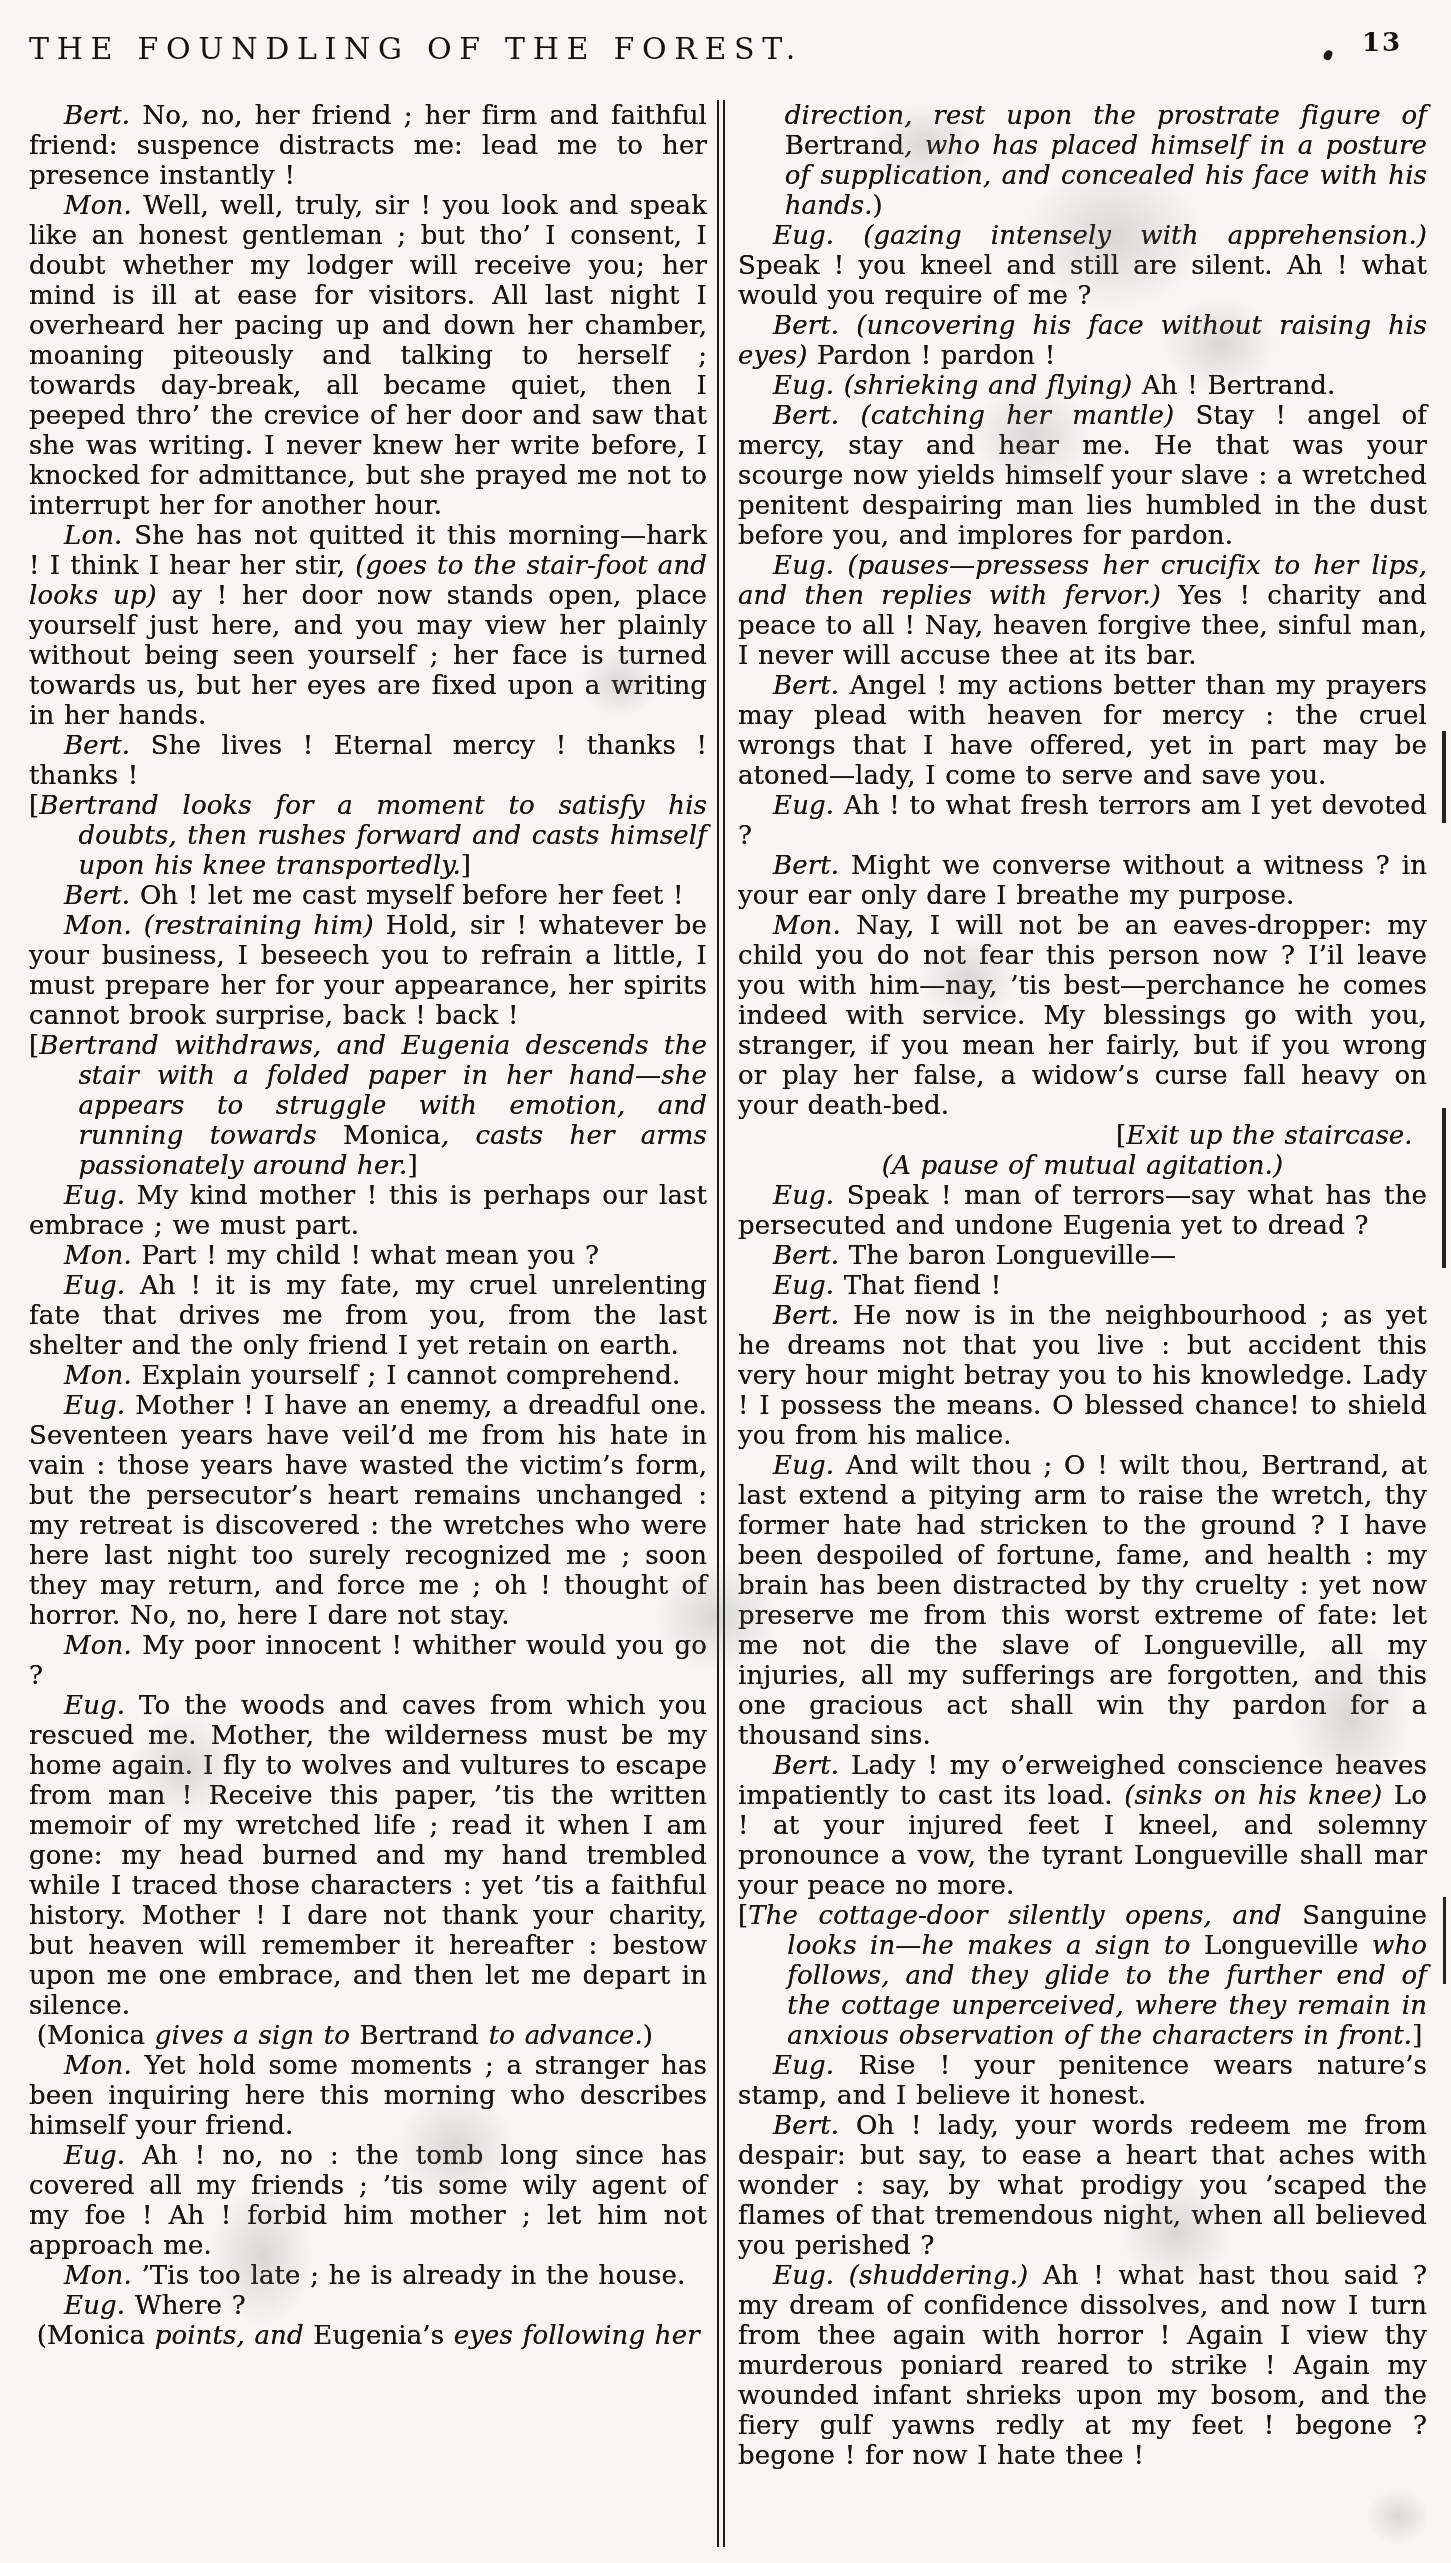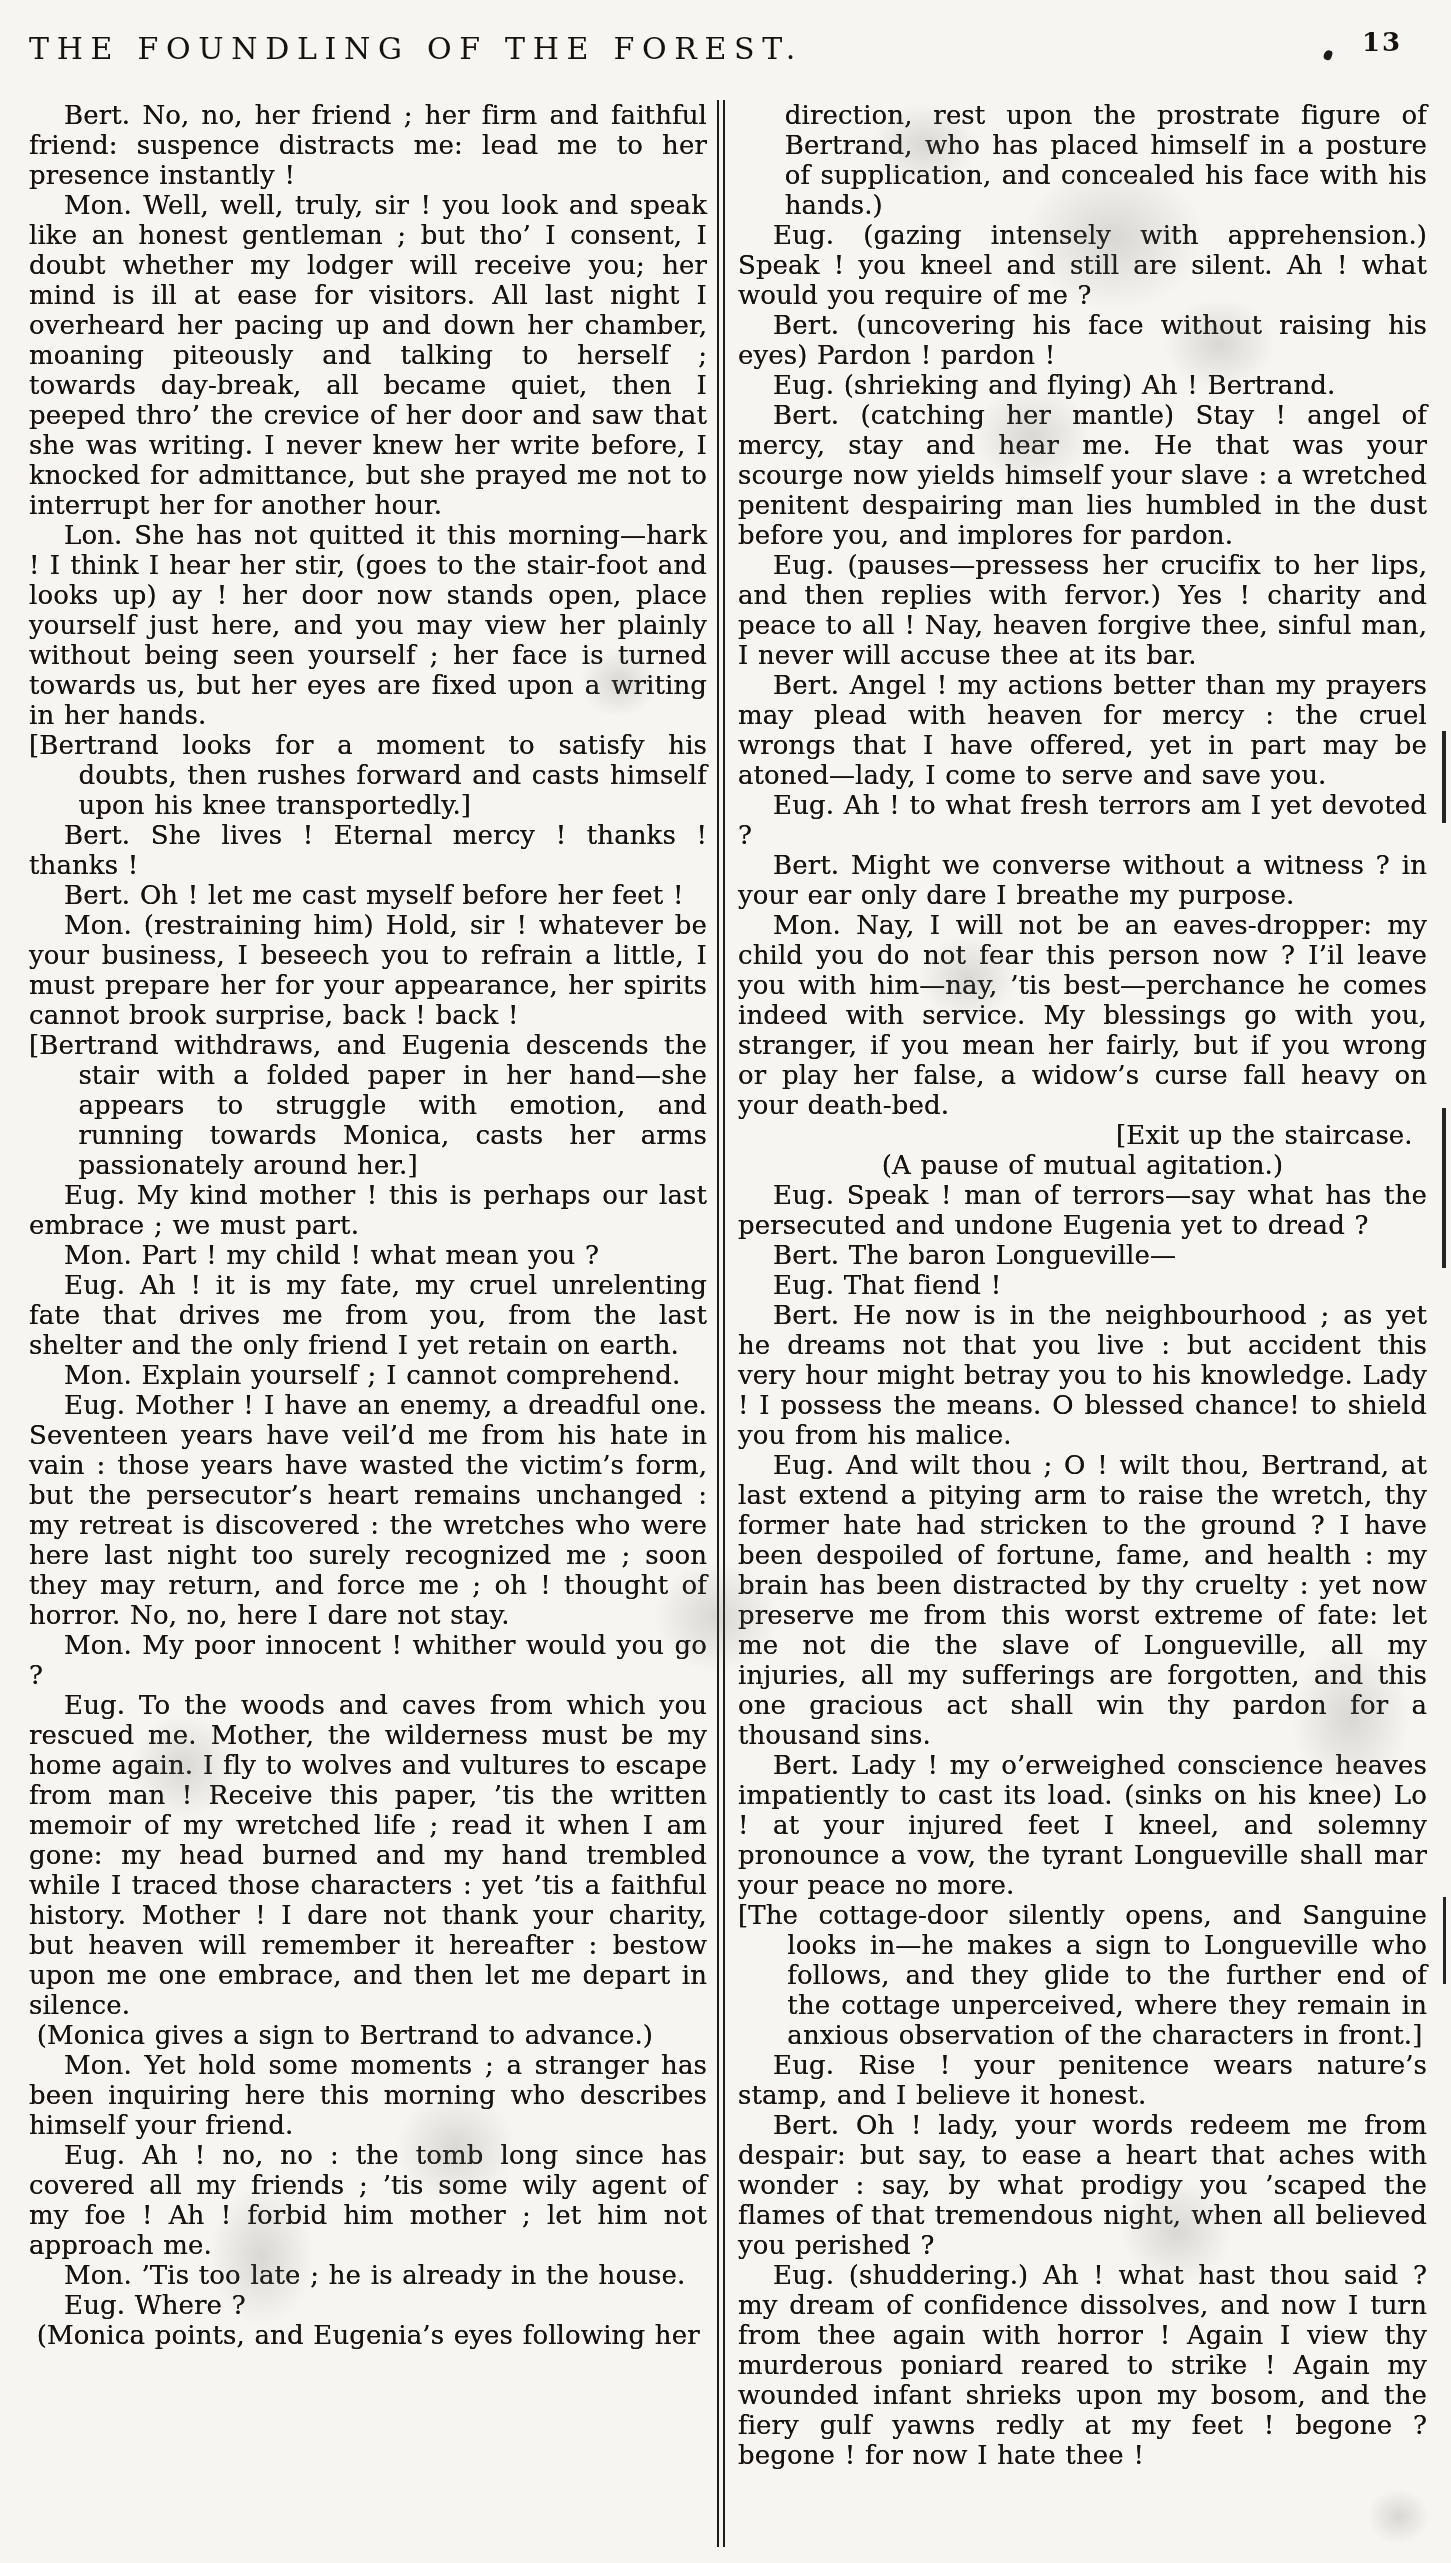--- a/index.html
+++ b/index.html
@@ -37,21 +37,21 @@
     margin: 0 12.6px 0 9.7px;
   }
 
   p.para { margin: 0; }
   .speech     { text-indent: 1.35em; }
   .dir-hang   { padding-left: 1.9em; text-indent: -1.9em; }
   .dir-cont   { padding-left: 1.8em; }
   .dir-inline { text-indent: 0.3em; }
   .dir-right  { text-align: right; padding-right: 0.55em; margin: 2.9px 0 7.7px; }
   .dir-center { text-align: center; margin: 23px 0 27px; }
-  .i  { }
+  .i  { font-style: italic; }
   .rm { font-style: normal; }
 
   .stain {
     position: absolute; border-radius: 50%; pointer-events: none;
     background: radial-gradient(closest-side, rgba(110,110,110,0.22), rgba(110,110,110,0) 72%);
   }
   .edge-mark { position: absolute; background: #242424; pointer-events: none; }
   .speck {
     position: absolute; width: 7.7px; height: 9.7px; border-radius: 60% 40% 50% 50%;
     background: #1c1c1c; transform: rotate(18deg); pointer-events: none;
@@ -65,22 +65,22 @@
   <div class="header">
     <div class="running-head">THE FOUNDLING OF THE FOREST.</div>
     <div class="page-number">13</div>
   </div>
 
   <div class="columns">
     <div class="col col-left">
         <p class="para speech"><span class="i">Bert.</span><span> No, no, her friend ; her firm and faithful friend: suspence distracts me: lead me to her presence instantly !</span></p>
         <p class="para speech"><span class="i">Mon.</span><span> Well, well, truly, sir ! you look and speak like an honest gentleman ; but tho’ I consent, I doubt whether my lodger will receive you; her mind is ill at ease for visitors. All last night I overheard her pacing up and down her chamber, moaning piteously and talking to herself ; towards day-break, all became quiet, then I peeped thro’ the crevice of her door and saw that she was writing. I never knew her write before, I knocked for admittance, but she prayed me not to interrupt her for another hour.</span></p>
         <p class="para speech"><span class="i">Lon.</span><span> She has not quitted it this morning—hark ! I think I hear her stir, </span><span class="i">(goes to the stair-foot and looks up)</span><span> ay ! her door now stands open, place yourself just here, and you may view her plainly without being seen yourself ; her face is turned towards us, but her eyes are fixed upon a writing in her hands.</span></p>
+        <p class="para speech"><span class="i">Bert.</span><span> She lives ! Eternal mercy ! thanks ! thanks !</span></p>
         <p class="para dir-hang"><span>[</span><span class="i">Bertrand looks for a moment to satisfy his doubts, then rushes forward and casts himself upon his knee transportedly.</span><span>]</span></p>
-        <p class="para speech"><span class="i">Bert.</span><span> She lives ! Eternal mercy ! thanks ! thanks !</span></p>
         <p class="para speech"><span class="i">Bert.</span><span> Oh ! let me cast myself before her feet !</span></p>
         <p class="para speech"><span class="i">Mon.</span><span> </span><span class="i">(restraining him)</span><span> Hold, sir ! whatever be your business, I beseech you to refrain a little, I must prepare her for your appearance, her spirits cannot brook surprise, back ! back !</span></p>
         <p class="para dir-hang"><span>[</span><span class="i">Bertrand withdraws, and Eugenia descends the stair with a folded paper in her hand—she appears to struggle with emotion, and running towards </span><span class="rm">Monica</span><span class="i">, casts her arms passionately around her.</span><span>]</span></p>
         <p class="para speech"><span class="i">Eug.</span><span> My kind mother ! this is perhaps our last embrace ; we must part.</span></p>
         <p class="para speech"><span class="i">Mon.</span><span> Part ! my child ! what mean you ?</span></p>
         <p class="para speech"><span class="i">Eug.</span><span> Ah ! it is my fate, my cruel unrelenting fate that drives me from you, from the last shelter and the only friend I yet retain on earth.</span></p>
         <p class="para speech"><span class="i">Mon.</span><span> Explain yourself ; I cannot comprehend.</span></p>
         <p class="para speech"><span class="i">Eug.</span><span> Mother ! I have an enemy, a dreadful one. Seventeen years have veil’d me from his hate in vain : those years have wasted the victim’s form, but the persecutor’s heart remains unchanged : my retreat is discovered : the wretches who were here last night too surely recognized me ; soon they may return, and force me ; oh ! thought of horror. No, no, here I dare not stay.</span></p>
         <p class="para speech"><span class="i">Mon.</span><span> My poor innocent ! whither would you go ?</span></p>
         <p class="para speech"><span class="i">Eug.</span><span> To the woods and caves from which you rescued me. Mother, the wilderness must be my home again. I fly to wolves and vultures to escape from man ! Receive this paper, ’tis the written memoir of my wretched life ; read it when I am gone: my head burned and my hand trembled while I traced those characters : yet ’tis a faithful history. Mother ! I dare not thank your charity, but heaven will remember it hereafter : bestow upon me one embrace, and then let me depart in silence.</span></p>

